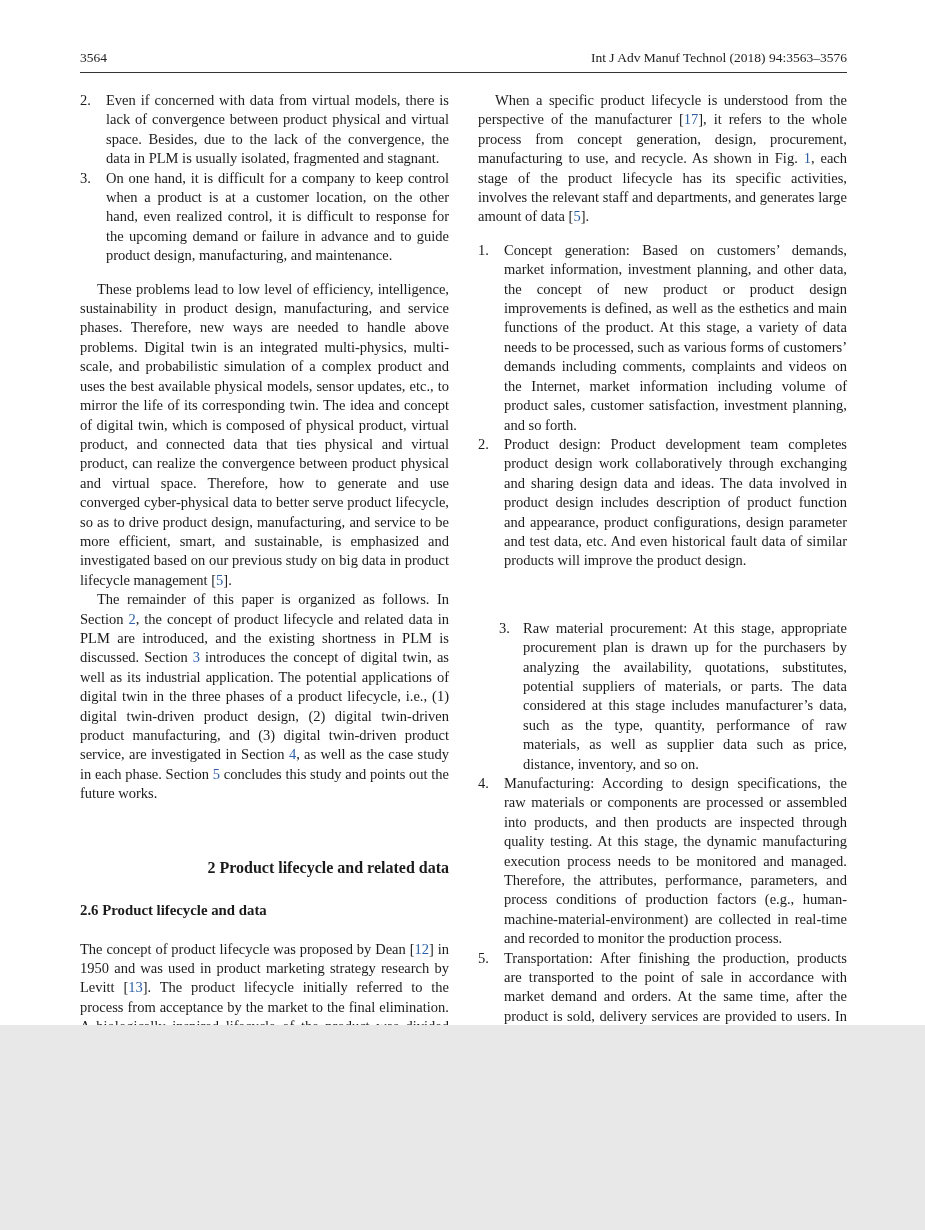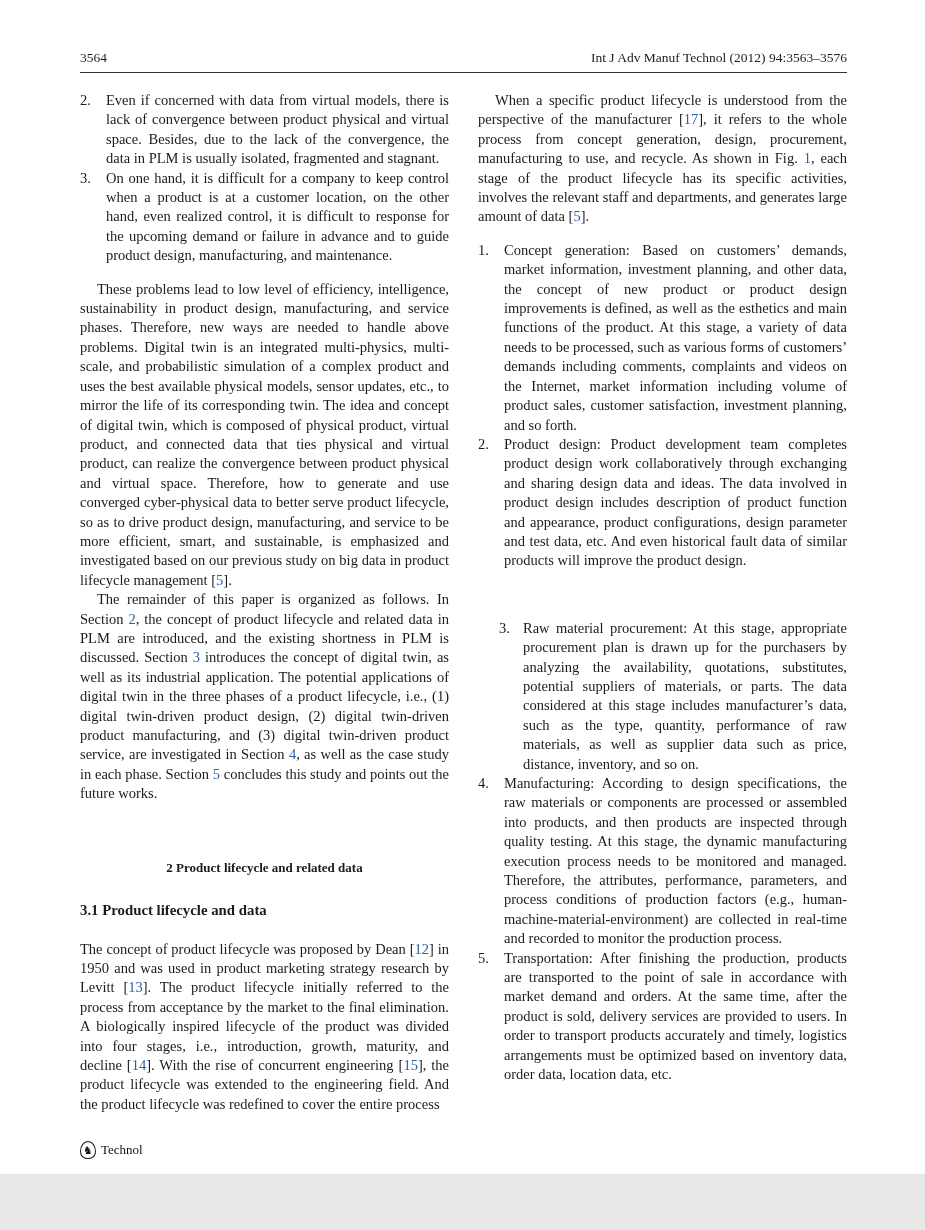--- a/index.html
+++ b/index.html
@@ -1,19 +1,19 @@
 <!DOCTYPE html>
 <html style="--link-color: #2d5fa6;"><head>
 <meta charset="utf-8">
 <style>
   html, body { margin: 0; padding: 0; background: #e8e8e8; }
   .page {
     position: relative;
     width: 925px;
-    height: 1174px;
+    height: 1025px;
     margin: 0 auto;
     background: #ffffff;
     font-family: "Liberation Serif", serif;
     color: #1b1b1b;
     overflow: hidden;
     box-sizing: border-box;
   }
   .header {
     position: absolute;
     top: 50px; left: 80px; right: 78px;
@@ -46,24 +46,24 @@
   .mt20 { margin-top: 20px; }
   .li { display: flex; }
   .li .num {
     flex: none;
     width: 26px;
   }
   .li .li-body { flex: 1; text-align: justify; }
   .li.shifted { margin-left: 21px; }
   .li.shifted .num { width: 24px; }
   h2.section-heading {
-    font-size: 13px;
+    font-size: 16px;
     line-height: 20px;
     margin: 54px 0 0 0;
-    text-align: center;
+    text-align: right;
     font-weight: bold;
   }
   h3.subsection-heading {
     font-size: 14.8px;
     line-height: 19px;
     margin: 23px 0 0 0;
     text-align: left;
     font-weight: bold;
   }
   a.ref {
@@ -94,42 +94,42 @@
     box-sizing: border-box;
   }
 </style>
 </head>
 <body>
 
 <div class="page">
 
   <div class="header">
     <span>3564</span>
-    <span>Int J Adv Manuf Technol (2012) 94:3563–3576</span>
+    <span>Int J Adv Manuf Technol (2018) 94:3563–3576</span>
   </div>
   <div class="header-rule"></div>
 
   <div class="content">
 
     <div class="col">
 
       <div class="li">
         <span class="num">2.</span>
         <div class="li-body">Even if concerned with data from virtual models, there is lack of convergence between product physical and virtual space. Besides, due to the lack of the convergence, the data in PLM is usually isolated, fragmented and stagnant.</div>
       </div>
       <div class="li">
         <span class="num">3.</span>
         <div class="li-body">On one hand, it is difficult for a company to keep control when a product is at a customer location, on the other hand, even realized control, it is difficult to response for the upcoming demand or failure in advance and to guide product design, manufacturing, and maintenance.</div>
       </div>
 
       <p class="para indent mt22">These problems lead to low level of efficiency, intelligence, sustainability in product design, manufacturing, and service phases. Therefore, new ways are needed to handle above problems. Digital twin is an integrated multi-physics, multi-scale, and probabilistic simulation of a complex product and uses the best available physical models, sensor updates, etc., to mirror the life of its corresponding twin. The idea and concept of digital twin, which is composed of physical product, virtual product, and connected data that ties physical and virtual product, can realize the convergence between product physical and virtual space. Therefore, how to generate and use converged cyber-physical data to better serve product lifecycle, so as to drive product design, manufacturing, and service to be more efficient, smart, and sustainable, is emphasized and investigated based on our previous study on big data in product lifecycle management [<a class="ref">5</a>].</p>
       <p class="para indent">The remainder of this paper is organized as follows. In Section <a class="ref">2</a>, the concept of product lifecycle and related data in PLM are introduced, and the existing shortness in PLM is discussed. Section <a class="ref">3</a> introduces the concept of digital twin, as well as its industrial application. The potential applications of digital twin in the three phases of a product lifecycle, i.e., (1) digital twin-driven product design, (2) digital twin-driven product manufacturing, and (3) digital twin-driven product service, are investigated in Section <a class="ref">4</a>, as well as the case study in each phase. Section <a class="ref">5</a> concludes this study and points out the future works.</p>
 
       <h2 class="section-heading">2 Product lifecycle and related data</h2>
-      <h3 class="subsection-heading">3.1 Product lifecycle and data</h3>
+      <h3 class="subsection-heading">2.6 Product lifecycle and data</h3>
 
       <p class="para mt20">The concept of product lifecycle was proposed by Dean [<a class="ref">12</a>] in 1950 and was used in product marketing strategy research by Levitt [<a class="ref">13</a>]. The product lifecycle initially referred to the process from acceptance by the market to the final elimination. A biologically inspired lifecycle of the product was divided into four stages, i.e., introduction, growth, maturity, and decline [<a class="ref">14</a>]. With the rise of concurrent engineering [<a class="ref">15</a>], the product lifecycle was extended to the engineering field. And the product lifecycle was redefined to cover the entire process</p>
 
     </div>
 
     <div class="col">
 
       <p class="para indent">When a specific product lifecycle is understood from the perspective of the manufacturer [<a class="ref">17</a>], it refers to the whole process from concept generation, design, procurement, manufacturing to use, and recycle. As shown in Fig. <a class="ref">1</a>, each stage of the product lifecycle has its specific activities, involves the relevant staff and departments, and generates large amount of data [<a class="ref">5</a>].</p>
 
       <div class="li mt22">

